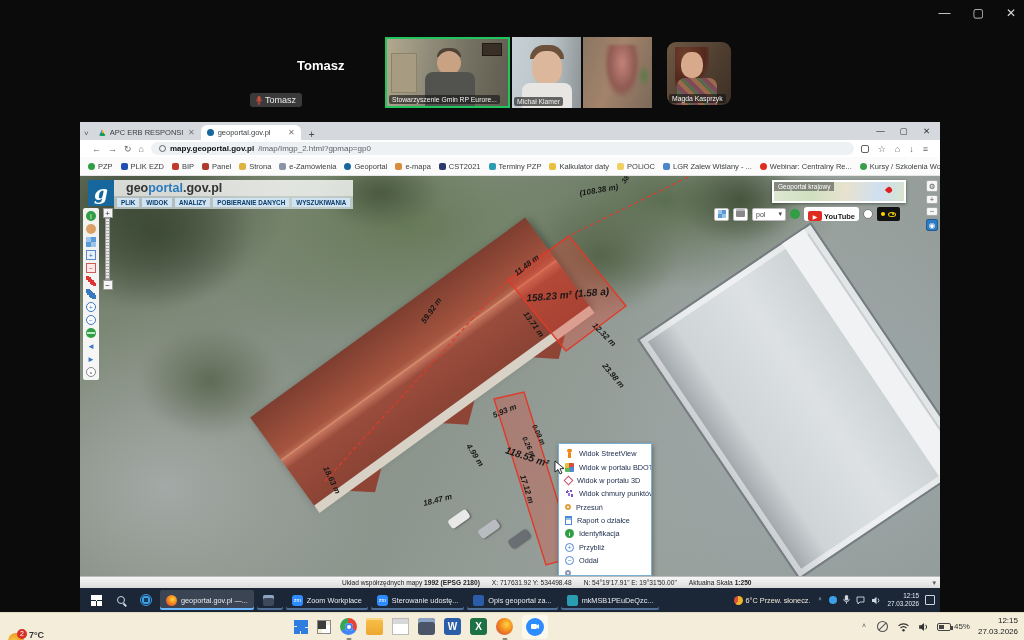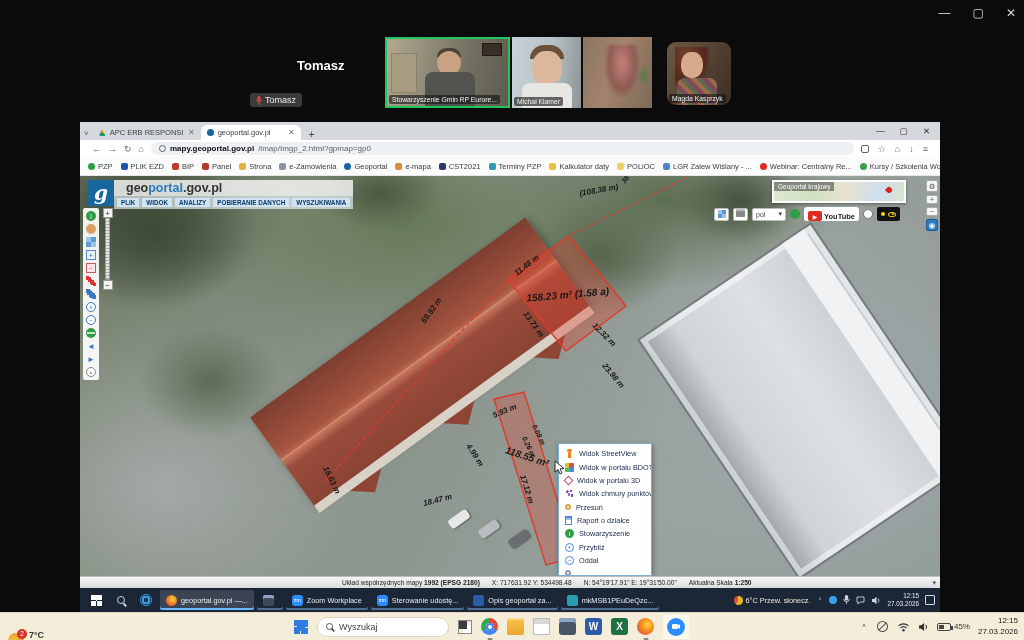--- a/index.html
+++ b/index.html
@@ -500,21 +500,21 @@
         <div class="cmi">
             <span class="ci ci-pan"></span>
             <span>Przesuń</span>
           </div>
         <div class="cmi">
             <span class="ci ci-report"></span>
             <span>Raport o działce</span>
           </div>
         <div class="cmi">
             <span class="ci ci-id">i</span>
-            <span>Stowarzyszenie</span>
+            <span>Identyfikacja</span>
           </div>
         <div class="cmi">
             <span class="ci ci-zi">+</span>
             <span>Przybliż</span>
           </div>
         <div class="cmi">
             <span class="ci ci-zo">−</span>
             <span>Oddal</span>
           </div>
         <div class="cmi">
@@ -600,24 +600,20 @@
       <span class="hsun">
           <span class="hbadge">2</span>
         </span>
       <span class="hwt">
           <div class="t">7°C</div>
           <div class="d">Przew. słonecz.</div>
         </span>
     </div>
     <div class="hcenter">
       <span class="winlogo11"></span>
-      <span class="searchpill">
-          <span class="hmag"></span>
-          <span>Wyszukaj</span>
-        </span>
       <span class="taskview"></span>
       <span class="hico chrome">
           <span class="rdot"></span>
         </span>
       <span class="hico folder"></span>
       <span class="hico notepad"></span>
       <span class="hico calc11"></span>
       <span class="hico wordic">W</span>
       <span class="hico excelic">X</span>
       <span class="hico ffic">

